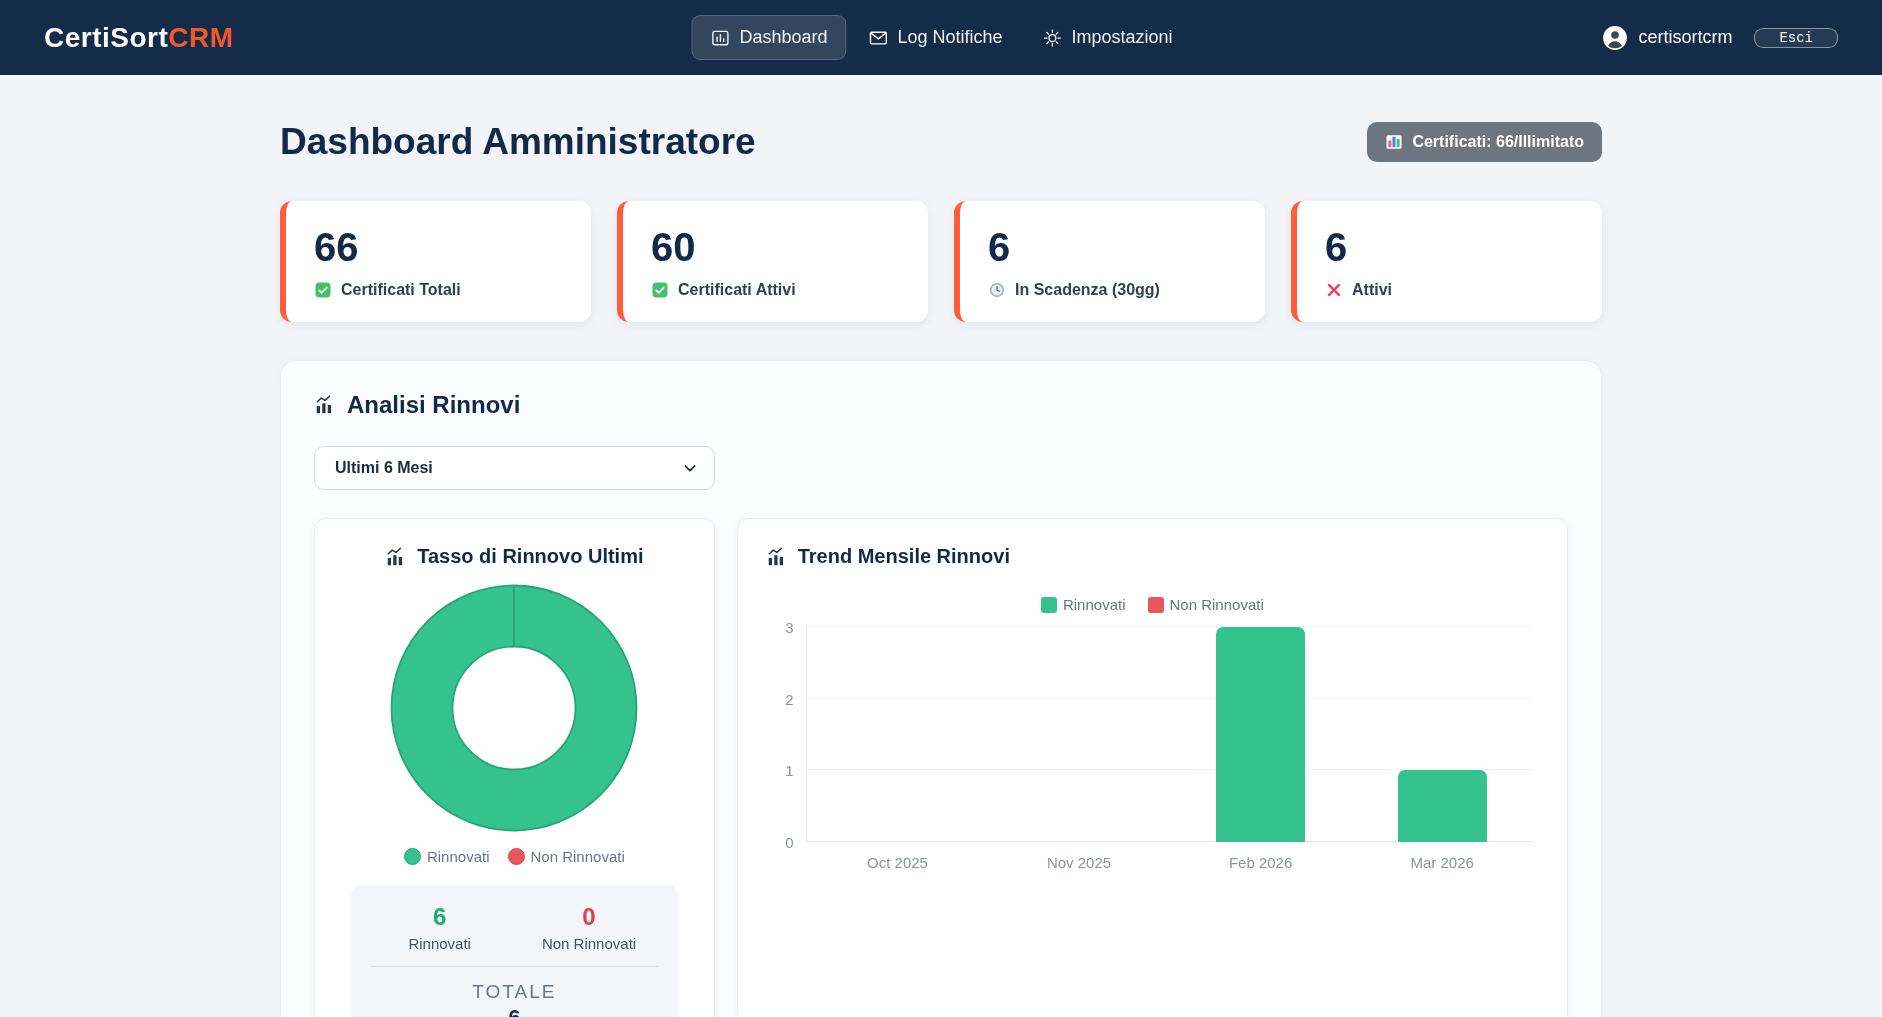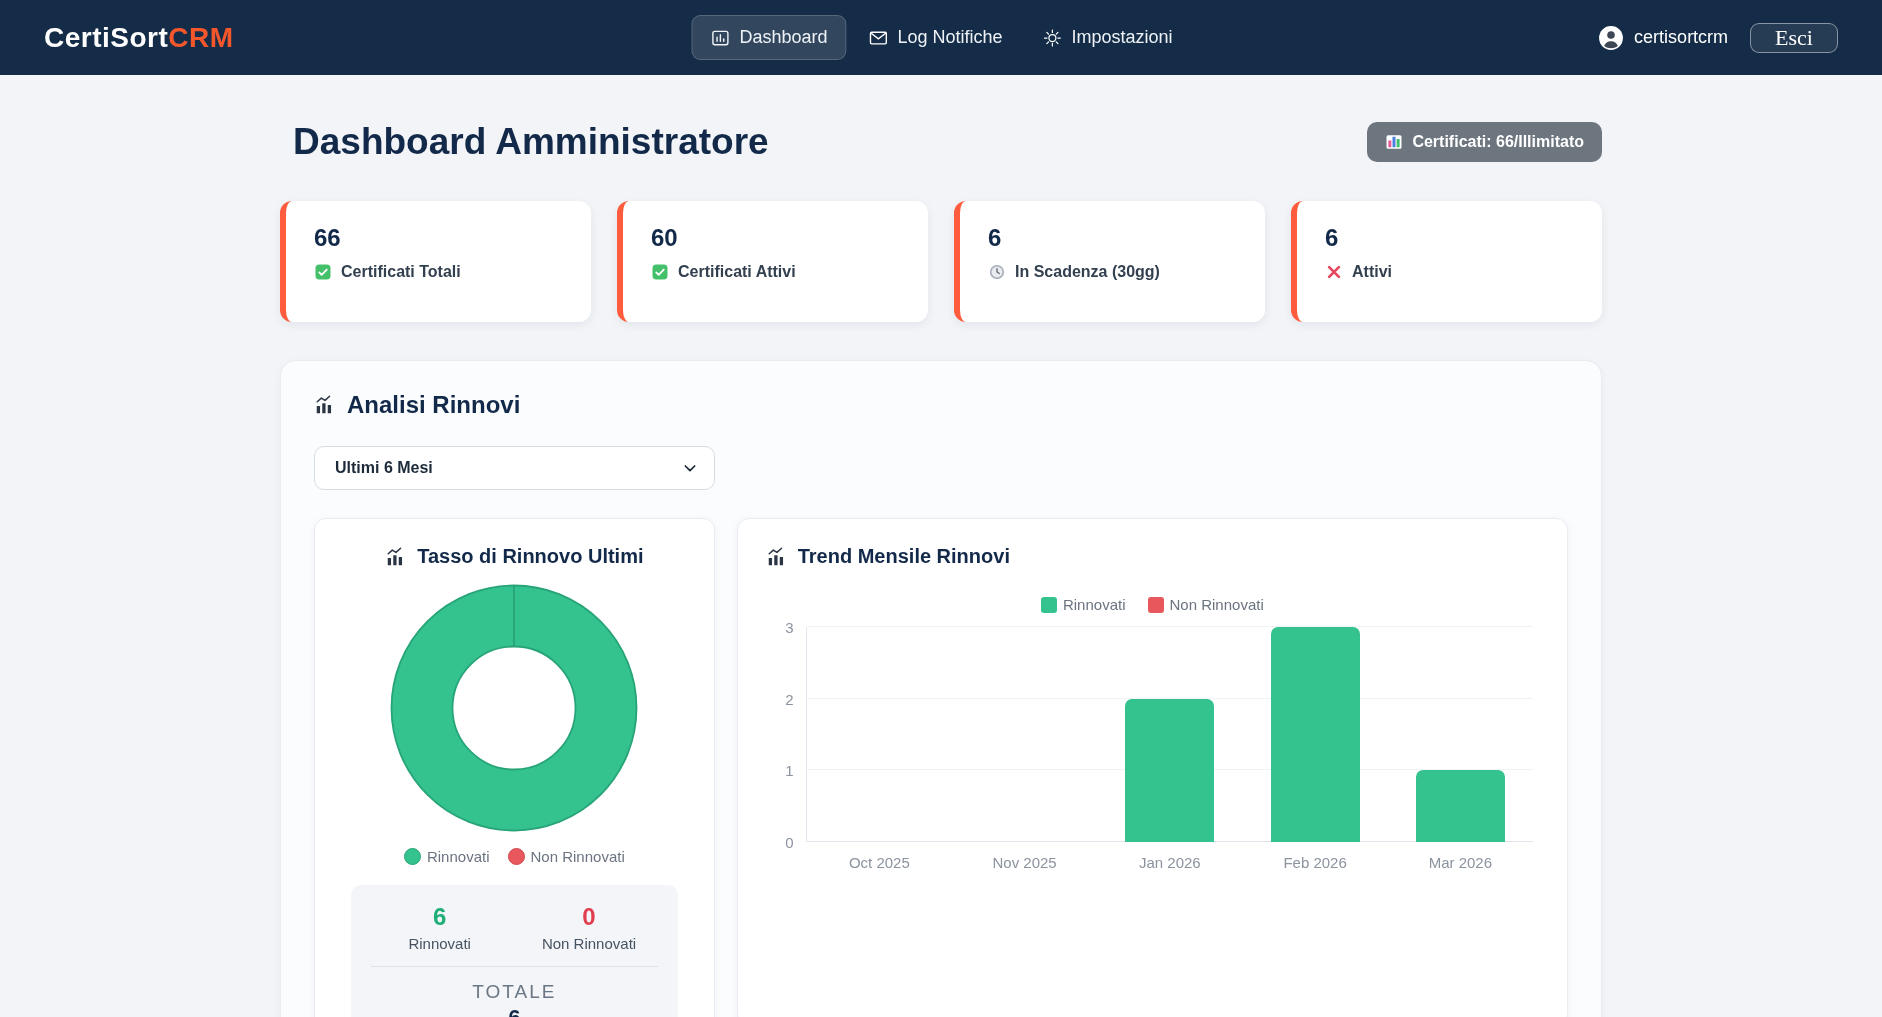--- a/index.html
+++ b/index.html
@@ -26,45 +26,45 @@
     color:#eef2f7; font-size:18px; padding:11px 18px; border-radius:9px;
     cursor:pointer; white-space:nowrap;
   }
   .nav-item.active { background:rgba(255,255,255,.13); border:1px solid rgba(255,255,255,.18); }
   .nav-ic { display:inline-flex; width:20px; height:20px; }
   .nav-ic svg { width:100%; height:100%; }
   .nav-right { display:flex; align-items:center; gap:22px; }
   .user-chip { display:flex; align-items:center; gap:10px; color:#ffffff; font-size:18px; }
   .avatar { width:26px; height:26px; display:inline-flex; }
   .logout-btn {
-    background:rgba(255,255,255,.08); color:#ffffff; font-size:22px;
-    font-family:Liberation Serif, serif;
+    background:rgba(255,255,255,.08); color:#ffffff; font-size:14px;
+    font-family:Liberation Mono, monospace;
     border:1px solid rgba(255,255,255,.45); border-radius:9px;
     padding:1px 24px; cursor:pointer;
   }
   
   .main { width:1322px; margin:0 auto 0 280px; }
-  .page-head { display:flex; align-items:center; justify-content:space-between; margin-top:46px;margin-left:13px; }
+  .page-head { display:flex; align-items:center; justify-content:space-between; margin-top:46px; }
   .page-title { font-size:37px; font-weight:800; color:var(--dark); }
   .cert-badge {
     display:flex; align-items:center; gap:9px;
     background:var(--gray-badge); color:#ffffff;
     font-size:16px; font-weight:bold;
     padding:11px 18px; border-radius:10px;
   }
   .cert-badge .b-ic { width:18px; height:18px; display:inline-flex; }
   
   .stats-row { display:flex; gap:26px; margin-top:38px; }
   .stat-card {
     flex:1; background:#ffffff; border-radius:12px;
     border-left:6px solid var(--coral);
     box-shadow:0 3px 10px rgba(20,40,70,.07);
     padding:24px 28px 22px 28px; height:121px;
   }
-  .stat-value { font-size:24px; font-weight:800; color:var(--dark); line-height:1.1; }
+  .stat-value { font-size:40px; font-weight:800; color:var(--dark); line-height:1.1; }
   .stat-label { display:flex; align-items:center; gap:9px; margin-top:12px;
                 font-size:16px; font-weight:bold; color:#33404f; }
   .s-ic { width:18px; height:18px; display:inline-flex; flex:none; }
   .s-ic svg { width:100%; height:100%; }
   
   .analysis-card {
     margin-top:38px; background:var(--section-bg);
     border:1px solid var(--border); border-radius:16px;
     box-shadow:0 2px 8px rgba(20,40,70,.04);
     padding:30px 33px 40px 33px; height:680px;
@@ -365,24 +365,20 @@
             <div class="gridline" style="bottom: 100%;"></div>
             <div class="ytick" style="bottom: 100%;">3</div>
             <div class="cols">
               <div class="col">
                 <div class="xlabel">Oct 2025</div>
               </div>
               <div class="col">
                 <div class="xlabel">Nov 2025</div>
               </div>
               <div class="col">
-                <div class="bar" style="height: 66.6667%; background: rgb(52, 195, 143);"></div>
-                <div class="xlabel">Jan 2026</div>
-              </div>
-              <div class="col">
                 <div class="bar" style="height: 100%; background: rgb(52, 195, 143);"></div>
                 <div class="xlabel">Feb 2026</div>
               </div>
               <div class="col">
                 <div class="bar" style="height: 33.3333%; background: rgb(52, 195, 143);"></div>
                 <div class="xlabel">Mar 2026</div>
               </div>
             </div>
           </div>
       </div>

